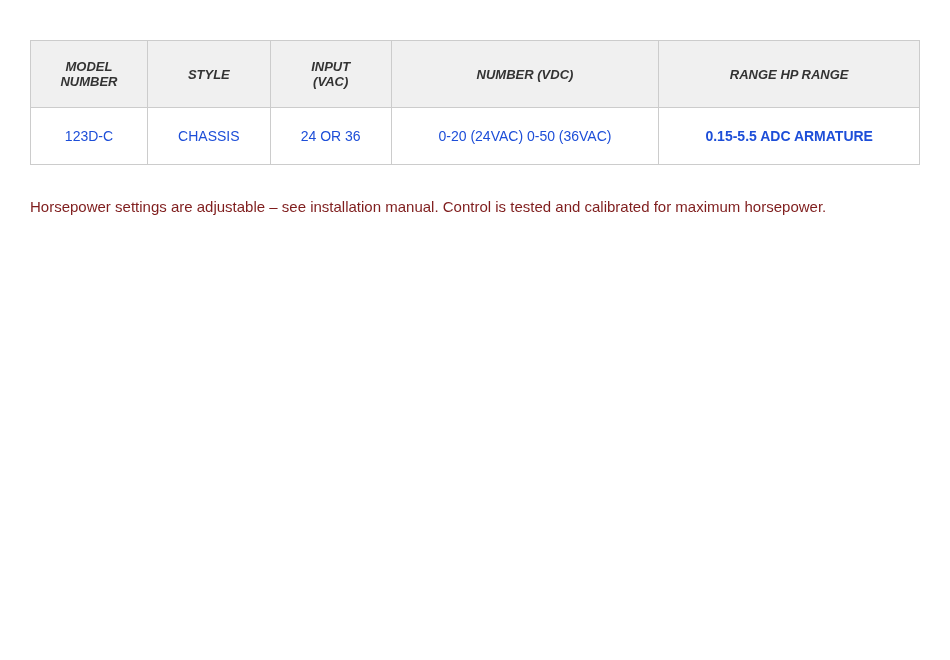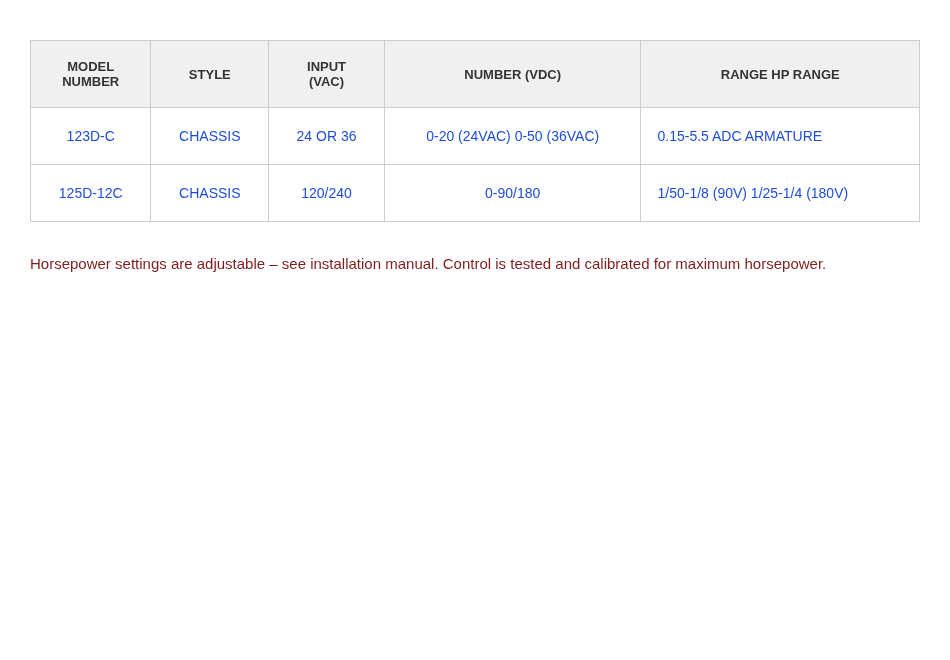--- a/index.html
+++ b/index.html
@@ -34,20 +34,21 @@
 
     th {
       padding: 18px 16px;
       text-align: center;
       font-weight: bold;
       font-size: 13px;
       border-right: 1px solid #ccc;
       border-bottom: 1px solid #ccc;
       color: #333;
       vertical-align: middle;
+      font-style: italic;
     }
 
     th:last-child {
       border-right: none;
     }
 
     td {
       padding: 20px 16px;
       text-align: center;
       border-right: 1px solid #ccc;
@@ -59,21 +60,22 @@
 
     td:last-child {
       border-right: none;
     }
 
     tbody tr:last-child td {
       border-bottom: none;
     }
 
     td.left-align {
-      text-align: left;
+      text-align: center;
+      font-weight: bold;
     }
 
     .footnote {
       font-size: 15px;
       color: #7f1d1d;
       line-height: 1.6;
       max-width: 870px;
     }
   </style>
 </head>
@@ -91,24 +93,17 @@
       </tr>
     </thead>
     <tbody id="table-body">
     <tr>
           <td>123D-C</td>
           <td>CHASSIS</td>
           <td>24 OR 36</td>
           <td>0-20 (24VAC) 0-50 (36VAC)</td>
           <td class="left-align">0.15-5.5 ADC ARMATURE</td>
         </tr>
-        <tr>
-          <td>125D-12C</td>
-          <td>CHASSIS</td>
-          <td>120/240</td>
-          <td>0-90/180</td>
-          <td class="left-align">1/50-1/8 (90V) 1/25-1/4 (180V)</td>
-        </tr>
       </tbody>
   </table>
 </div>
 
 <p class="footnote">Horsepower settings are adjustable – see installation manual. Control is tested and calibrated for maximum horsepower.</p>
 
 </body></html>

